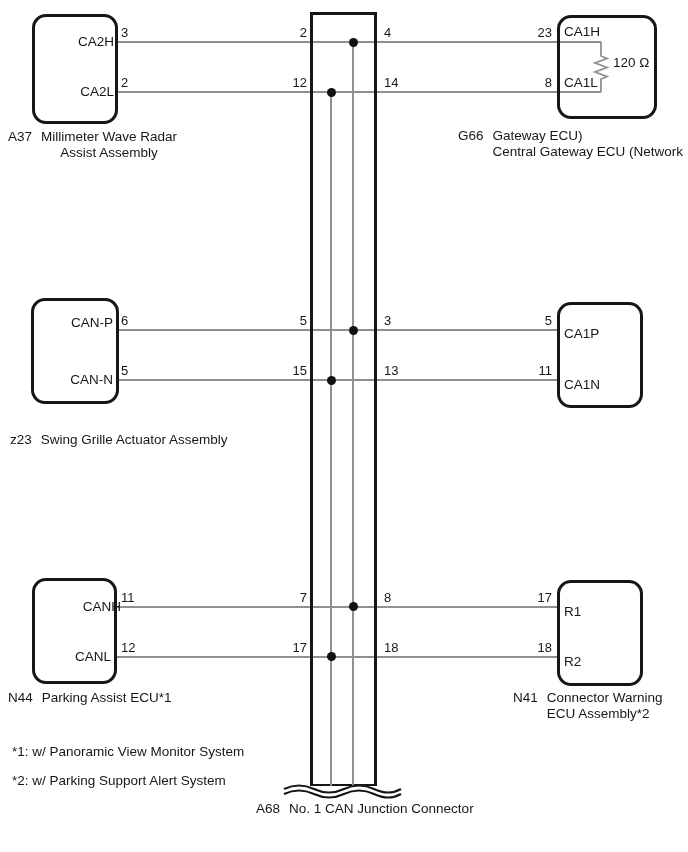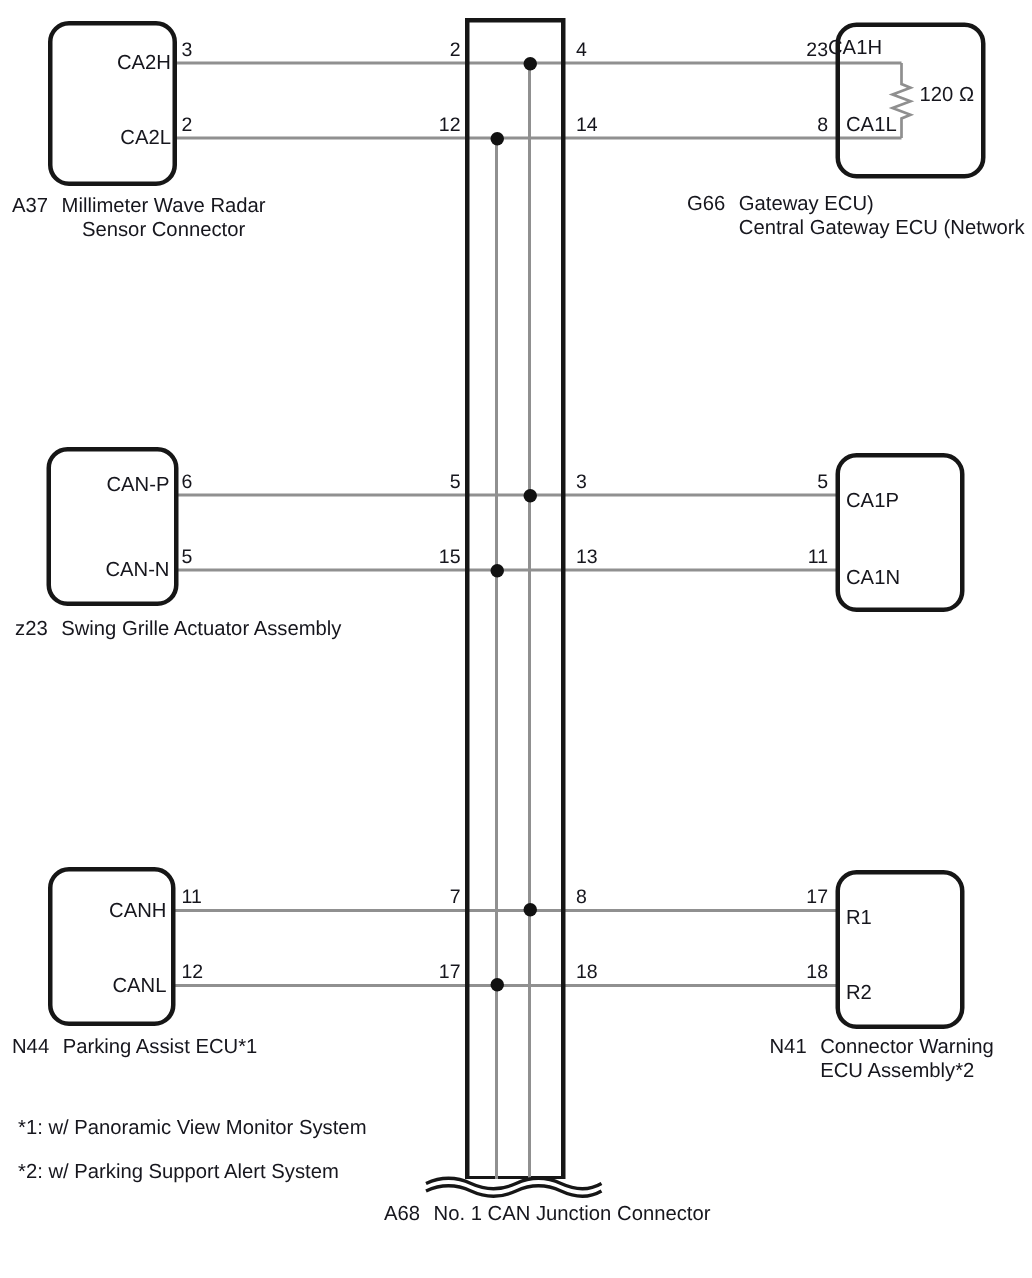--- a/index.html
+++ b/index.html
@@ -66,27 +66,27 @@
   <div class="module" style="left:32px;  top:578px; width:85px;  height:106px;"></div>
   <div class="module" style="left:557px; top:580px; width:86px;  height:106px;"></div>
 
   <svg style="left:593px; top:41px;" width="22" height="54" viewBox="0 0 22 54">
     <path d="M8,1 V15 l6,2.5 -12,4.5 12,4.5 -12,4.5 12,4.5 -6,2.5 V51" fill="none" stroke="#8f8f8f" stroke-width="1.8"></path>
   </svg>
   <span class="rvalue" style="left:613px; top:55px;">120 Ω</span>
 
   <span class="pinlabel ra" style="left:28px; top:34px; width:86px;">CA2H</span>
   <span class="pinlabel ra" style="left:28px; top:84px; width:86px;">CA2L</span>
-  <span class="pinlabel" style="left:552px; top:24px;">CA1H</span>
+  <span class="pinlabel" style="left:564px; top:24px;">CA1H</span>
   <span class="pinlabel" style="left:564px; top:75px;">CA1L</span>
   <span class="pinlabel ra" style="left:28px; top:315px; width:85px;">CAN-P</span>
   <span class="pinlabel ra" style="left:28px; top:372px; width:85px;">CAN-N</span>
   <span class="pinlabel" style="left:564px; top:326px;">CA1P</span>
   <span class="pinlabel" style="left:564px; top:377px;">CA1N</span>
-  <span class="pinlabel ra" style="left:26px; top:599px; width:85px;">CANH</span>
+  <span class="pinlabel ra" style="left:36px; top:599px; width:85px;">CANH</span>
   <span class="pinlabel ra" style="left:26px; top:649px; width:85px;">CANL</span>
   <span class="pinlabel" style="left:564px; top:604px;">R1</span>
   <span class="pinlabel" style="left:564px; top:654px;">R2</span>
 
   <span class="pinnum" style="left:121px; top:25px;">3</span>
   <span class="pinnum" style="left:121px; top:75px;">2</span>
   <span class="pinnum" style="left:121px; top:313px;">6</span>
   <span class="pinnum" style="left:121px; top:363px;">5</span>
   <span class="pinnum" style="left:121px; top:590px;">11</span>
   <span class="pinnum" style="left:121px; top:640px;">12</span>
@@ -109,33 +109,33 @@
   <span class="pinnum" style="left:384px; top:75px;">14</span>
   <span class="pinnum" style="left:384px; top:313px;">3</span>
   <span class="pinnum" style="left:384px; top:363px;">13</span>
   <span class="pinnum" style="left:384px; top:590px;">8</span>
   <span class="pinnum" style="left:384px; top:640px;">18</span>
 
   <div class="caption" style="left:8px; top:129px;text-align:center;">
     <span class="cap-id">A37</span>
     <span class="cap-name">
       <span>Millimeter Wave Radar</span>
-      <span>Sensor Connector</span>
+      <span>Assist Assembly</span>
     </span>
   </div>
 
   <div class="caption" style="left:458px; top:128px;">
     <span class="cap-id">G66</span>
     <span class="cap-name">
       <span>Gateway ECU)</span>
       <span>Central Gateway ECU (Network</span>
     </span>
   </div>
 
-  <div class="caption" style="left:10px; top:411px;">
+  <div class="caption" style="left:10px; top:432px;">
     <span class="cap-id">z23</span>
     <span class="cap-name">
       <span>Swing Grille Actuator Assembly</span>
     </span>
   </div>
 
 
   <div class="caption" style="left:8px; top:690px;">
     <span class="cap-id">N44</span>
     <span class="cap-name">

